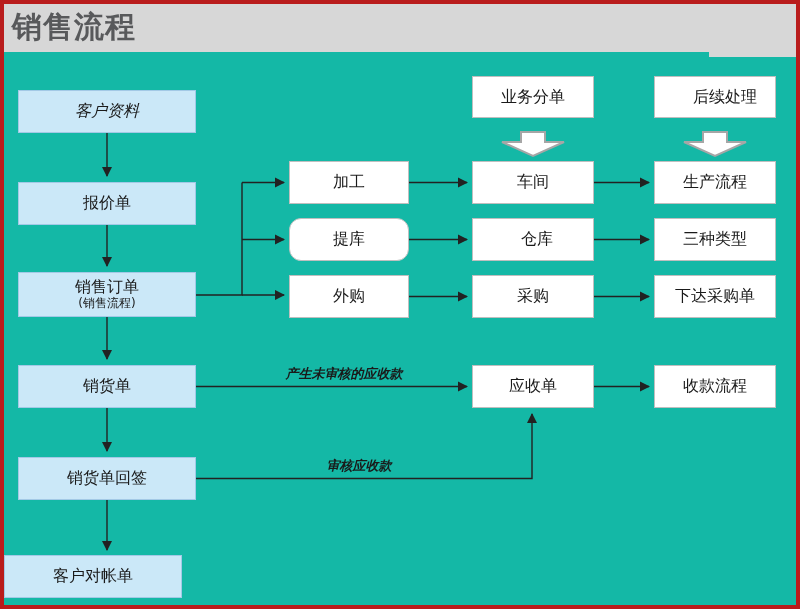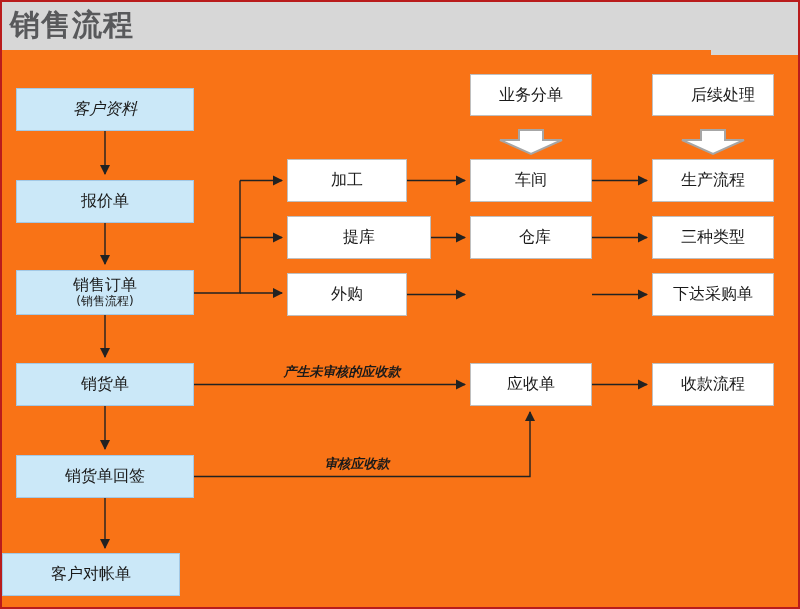--- a/index.html
+++ b/index.html
@@ -1,19 +1,19 @@
 <!DOCTYPE html>
 <html><head>
 <meta charset="utf-8">
 <style>
   html,body{margin:0;padding:0;background:#fff;}
   body{font-family:"DejaVu Sans","Liberation Sans",sans-serif;}
   #stage{
-    position:relative;width:800px;height:609px;background:#f97316;
-    border:2px solid #b91c1c;box-sizing:border-box;overflow:hidden;
+    position:relative;width:800px;height:609px;background:#14b8a6;
+    border:4px solid #b91c1c;box-sizing:border-box;overflow:hidden;
   }
   .header-bar{
     position:absolute;left:0;top:0;width:100%;height:48px;
     background:#d7d7d7;
   }
   .header-title{
     position:absolute;left:8px;top:3px;
     font-size:30px;font-weight:bold;color:#58595b;
     letter-spacing:1px;white-space:nowrap;
   }
@@ -104,35 +104,38 @@
   <div class="node node-blue" style="left:14px;top:453px;width:178px;height:43px;">
     <span>销货单回签</span>
   </div>
   <div class="node node-blue" style="left:0;top:551px;width:178px;height:43px;">
     <span>客户对帐单</span>
   </div>
 
   <div class="node node-white" style="left:285px;top:157px;width:120px;height:43px;">
     <span>加工</span>
   </div>
-  <div class="node node-white" style="left:285px;top:214px;width:144px;height:43px;">
+  <div class="node node-white" style="left:285px;top:214px;width:120px;height:43px;border-radius:12px;">
     <span>提库</span>
   </div>
   <div class="node node-white" style="left:285px;top:271px;width:120px;height:43px;">
     <span>外购</span>
   </div>
 
   <div class="node node-white" style="left:468px;top:72px;width:122px;height:42px;">
     <span>业务分单</span>
   </div>
   <div class="node node-white" style="left:468px;top:157px;width:122px;height:43px;">
     <span>车间</span>
   </div>
   <div class="node node-white" style="left:468px;top:214px;width:122px;height:43px;padding-left:8px;">
     <span>仓库</span>
+  </div>
+  <div class="node node-white" style="left:468px;top:271px;width:122px;height:43px;">
+    <span>采购</span>
   </div>
   <div class="node node-white" style="left:468px;top:361px;width:122px;height:43px;">
     <span>应收单</span>
   </div>
 
   <div class="node node-white" style="left:650px;top:72px;width:122px;height:42px;padding-left:20px;">
     <span>后续处理</span>
   </div>
   <div class="node node-white" style="left:650px;top:157px;width:122px;height:43px;">
     <span>生产流程</span>

